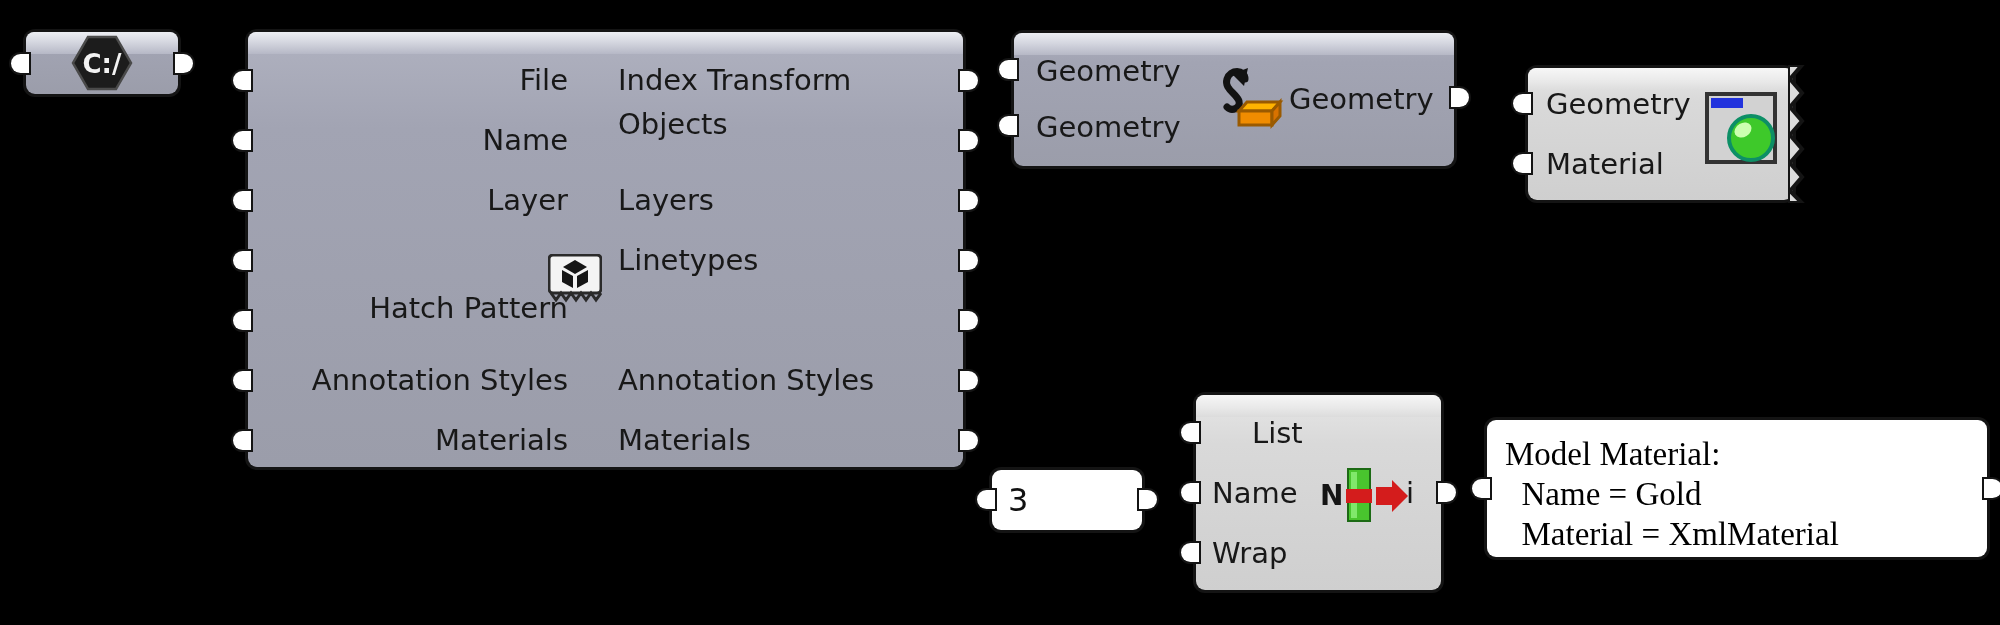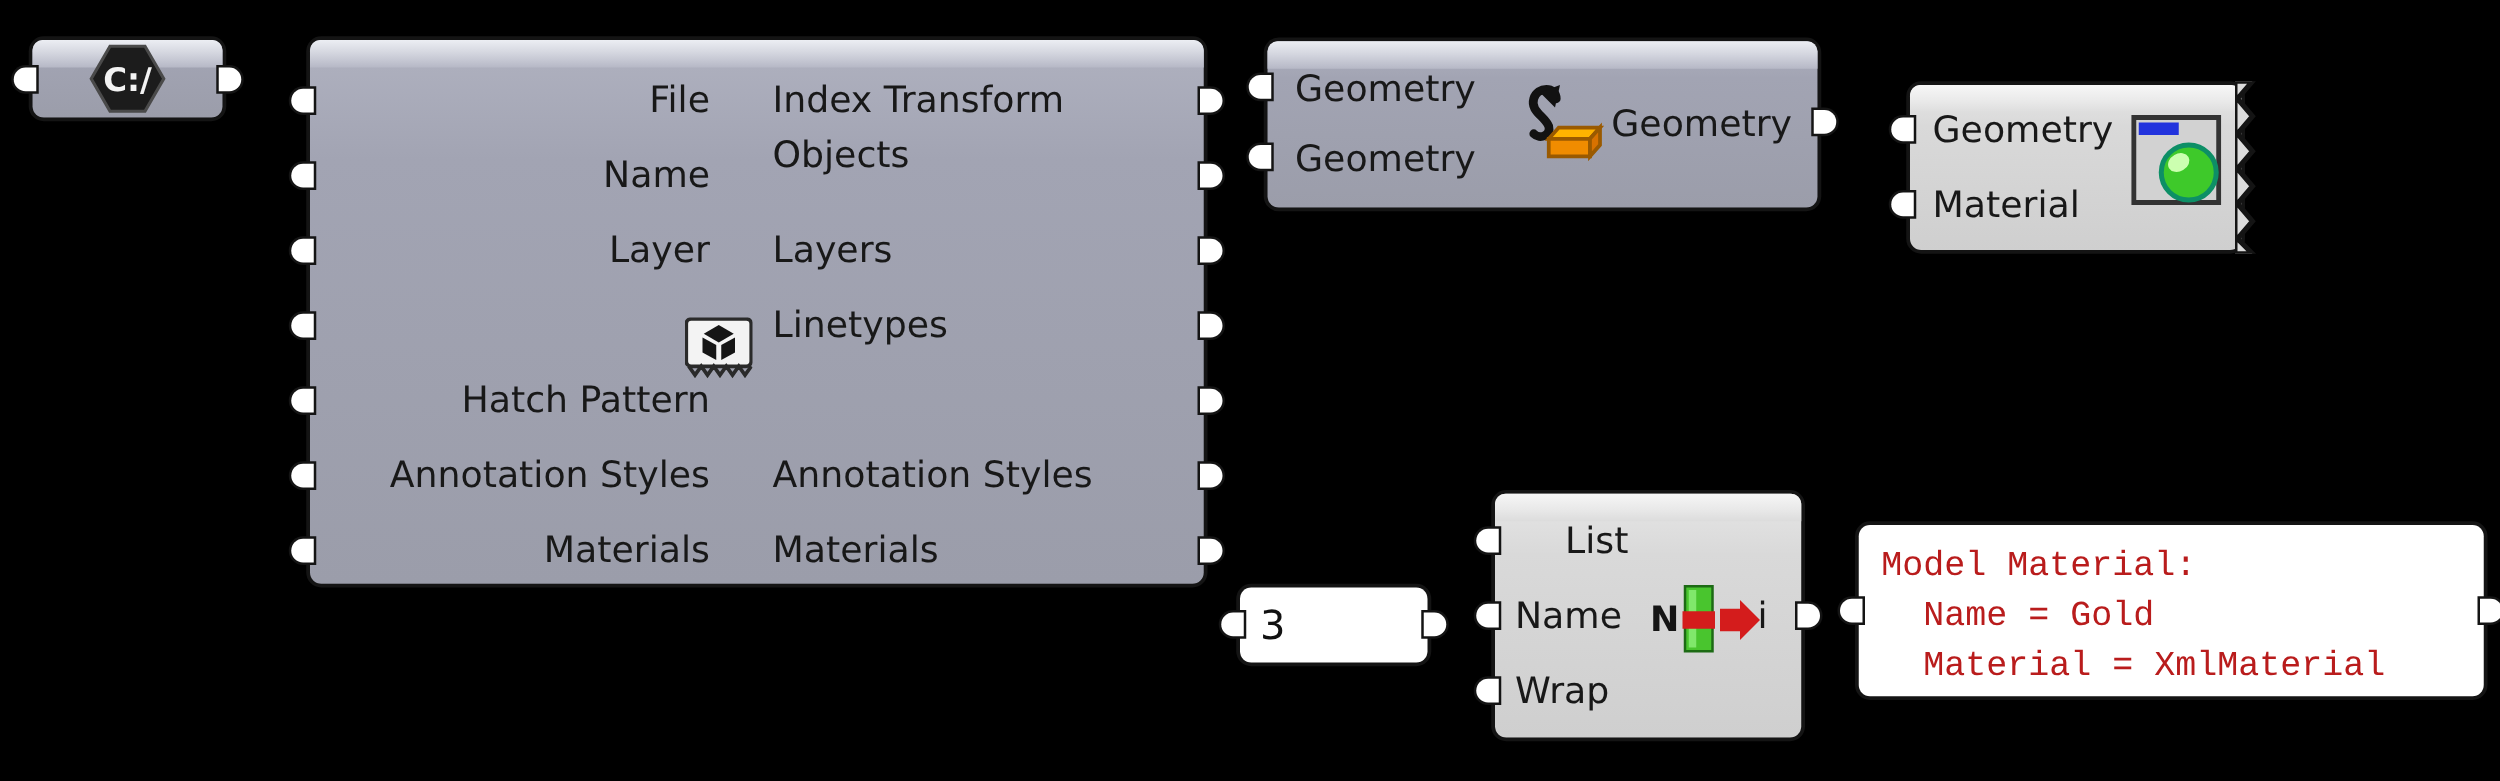--- a/index.html
+++ b/index.html
@@ -68,22 +68,22 @@
   #number-node{ left:992px; top:470px; width:150px; height:60px; }
   #number-node .val{position:absolute;left:16px;top:50%;transform:translateY(-50%);
       font-size:32px;color:#111;}
 
   #list-item-node{ left:1196px; top:395px; width:245px; height:195px; }
   #list-item-node .listicon{position:absolute;left:122px;top:72px;width:96px;height:56px;}
 
   #panel-node{ left:1487px; top:420px; width:500px; height:137px; }
   #panel-node .ptext{
     position:absolute;left:18px;top:14px;right:10px;
-    font-family:Liberation Mono, monospace;
-    font-size:28px;line-height:40px;color:#b91c1c;white-space:pre;
+    font-family:Liberation Serif, serif;
+    font-size:33px;line-height:40px;color:#000000;white-space:pre;
   }
 </style>
 </head>
 <body>
 
 <div class="canvas">
 
   <div class="node lav" id="file-path-node">
     <div class="glass"></div>
     <div class="port in" style="top:22px"></div>
@@ -109,21 +109,21 @@
     <div class="port out" style="top:99px"></div>
     <div class="port out" style="top:159px"></div>
     <div class="port out" style="top:219px"></div>
     <div class="port out" style="top:279px"></div>
     <div class="port out" style="top:339px"></div>
     <div class="port out" style="top:399px"></div>
 
     <div class="lbl r" style="top:48px;  left:0;  width:320px">File</div>
     <div class="lbl r" style="top:108px; left:0;  width:320px">Name</div>
     <div class="lbl r" style="top:168px; left:0;  width:320px">Layer</div>
-    <div class="lbl r" style="top:288px; left:0;  width:320px">Hatch Pattern</div>
+    <div class="lbl r" style="top:276px; left:0;  width:320px">Hatch Pattern</div>
     <div class="lbl r" style="top:348px; left:0;  width:320px">Annotation Styles</div>
     <div class="lbl r" style="top:408px; left:0;  width:320px">Materials</div>
 
     <div class="lbl l" style="top:48px;  left:370px">Index Transform</div>
     <div class="lbl l" style="top:92px; left:370px">Objects</div>
     <div class="lbl l" style="top:168px; left:370px">Layers</div>
     <div class="lbl l" style="top:228px; left:370px">Linetypes</div>
     <div class="lbl l" style="top:348px; left:370px">Annotation Styles</div>
     <div class="lbl l" style="top:408px; left:370px">Materials</div>
 

